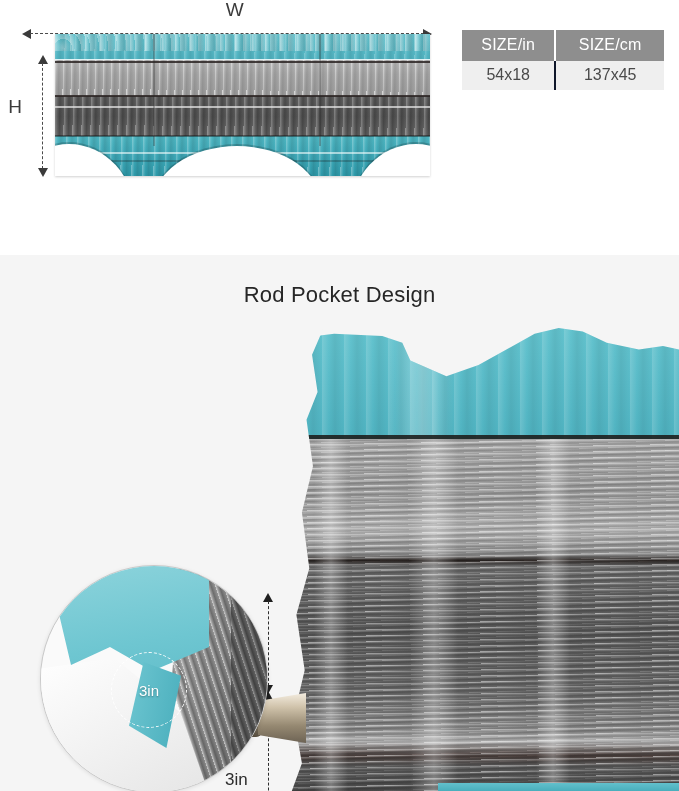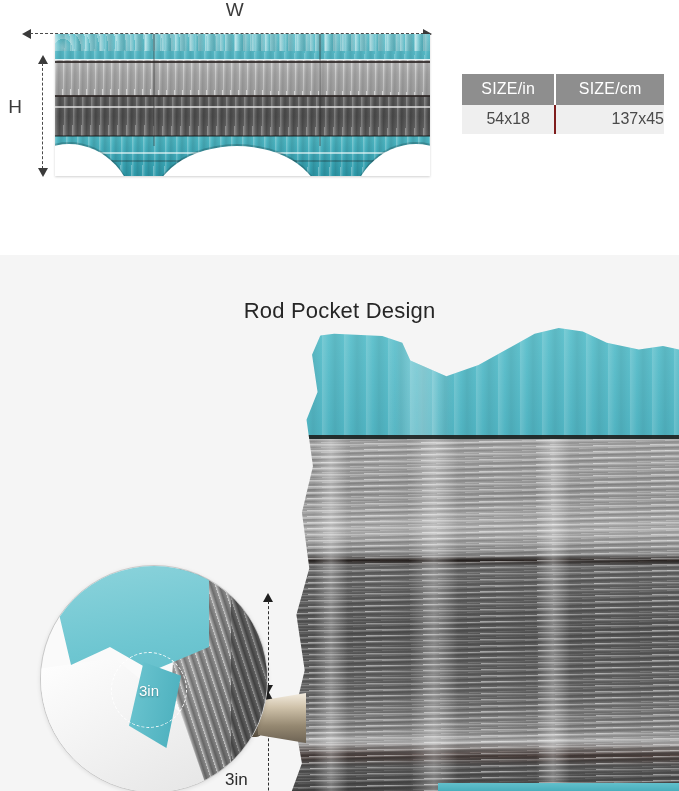--- a/index.html
+++ b/index.html
@@ -134,47 +134,47 @@
   
   .seam{position:absolute;top:0;width:1.5px;height:112px;background:rgba(40,40,40,.30);}
   .trimline{
     position:absolute;left:0;width:100%;height:1.5px;background:rgba(20,20,20,.45);
   }
 
   
   #size-table{
     position:absolute;left:462px;top:30px;width:202px;
     border-collapse:collapse;
-    font-size:15.5px;color:#3f3f3f;margin-top:44px;
+    font-size:15.5px;color:#3f3f3f;
   }
   #size-table th{
     background:#8e8e8e;color:#ffffff;font-weight:400;
     font-size:16px;padding:6px 0 7px;
     border-right:2px solid #ffffff;
     letter-spacing:.2px;
   }
   #size-table th:last-child{border-right:none;}
   #size-table td{
     text-align:center;padding:5px 0 6px;
-    border-right:2px solid #7f1d1d;
+    border-right:2px solid #0f172a;
     border-bottom:2px solid #ffffff;
     font-size:16px;color:#4a4a4a;
   }
-  #size-table td:last-child{border-right:none;text-align:right;}
+  #size-table td:last-child{border-right:none;}
   #size-table tbody tr:nth-child(odd) td{background:#efefef;}
   #size-table tbody tr:nth-child(even) td{background:#fafafa;}
 
   
   #bottom-panel{
     position:absolute;left:0;top:255px;width:679px;height:536px;
     background:#f5f5f5;overflow:hidden;
   }
   #rod-title{
     position:absolute;left:0;top:27px;width:679px;text-align:center;
-    font-size:22px;color:#262626;letter-spacing:.2px;margin-top:16px;
+    font-size:22px;color:#262626;letter-spacing:.2px;
   }
 
   
   #curtain{
     position:absolute;left:278px;top:72px;width:401px;height:464px;
     overflow:hidden;
   }
   
   #pocket{
     position:absolute;left:0;top:0;width:100%;height:112px;

